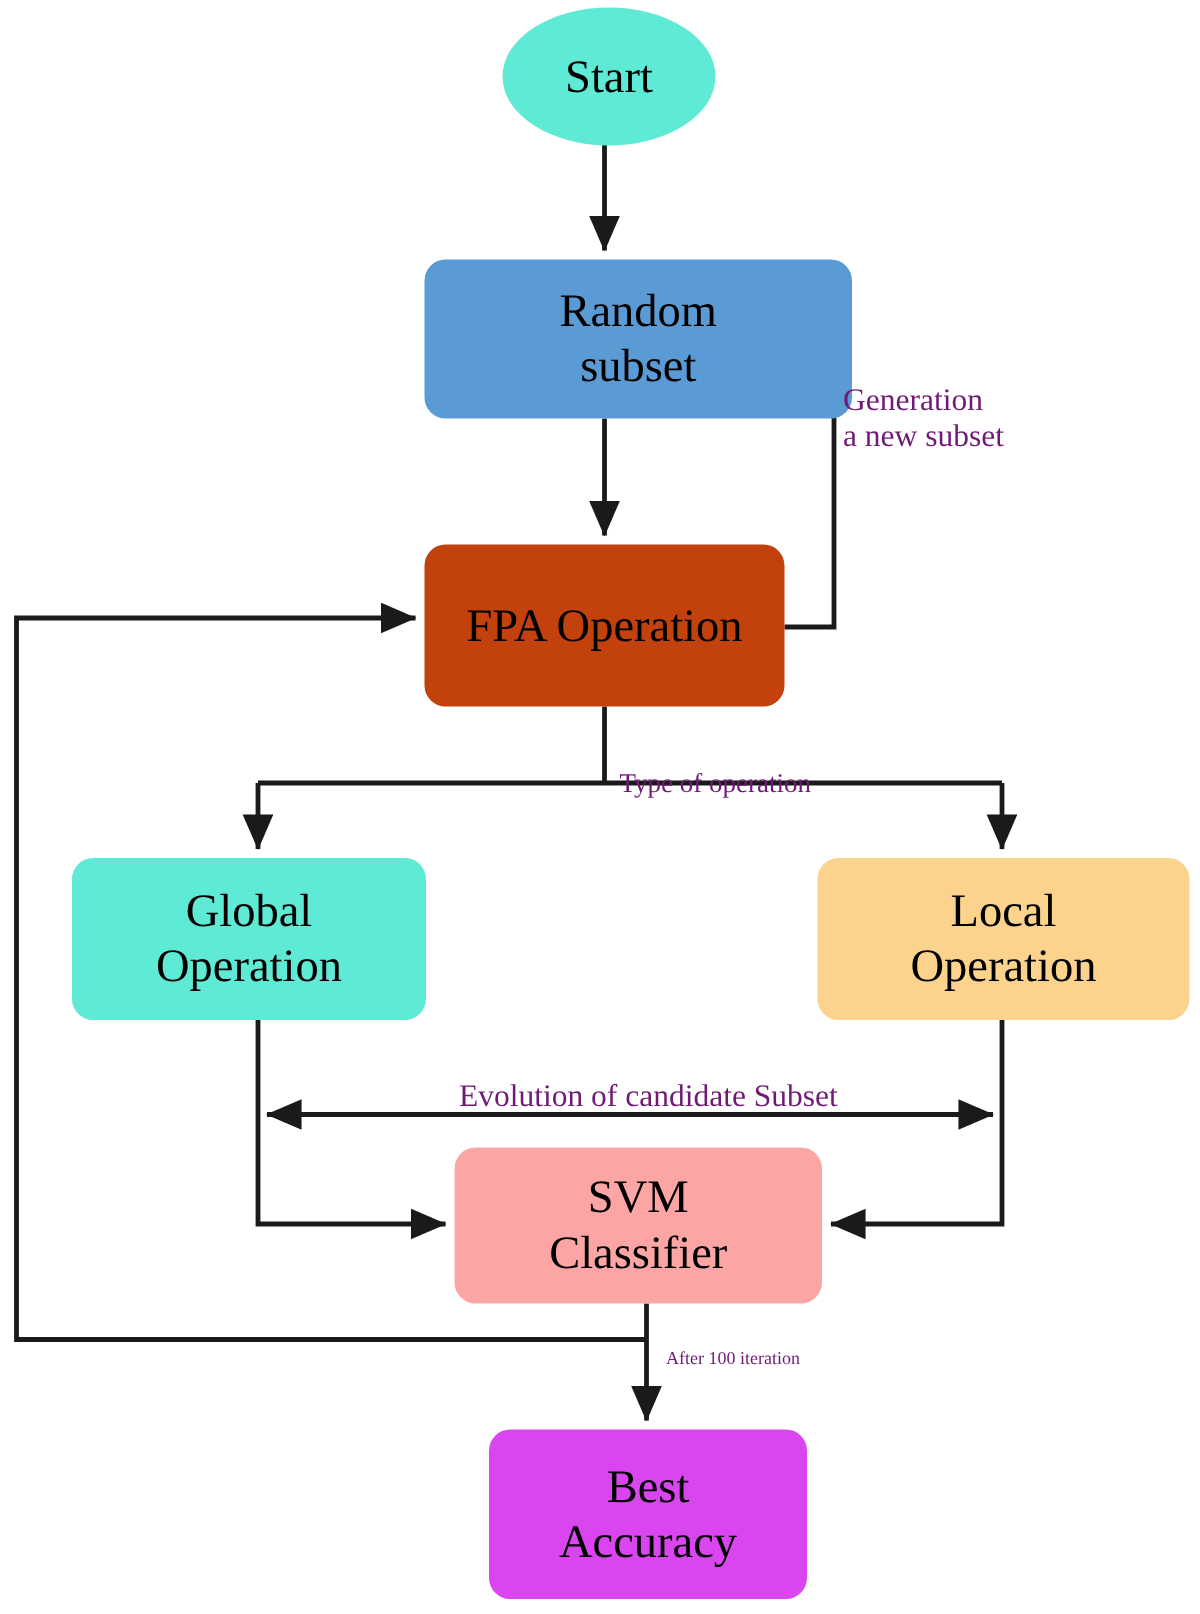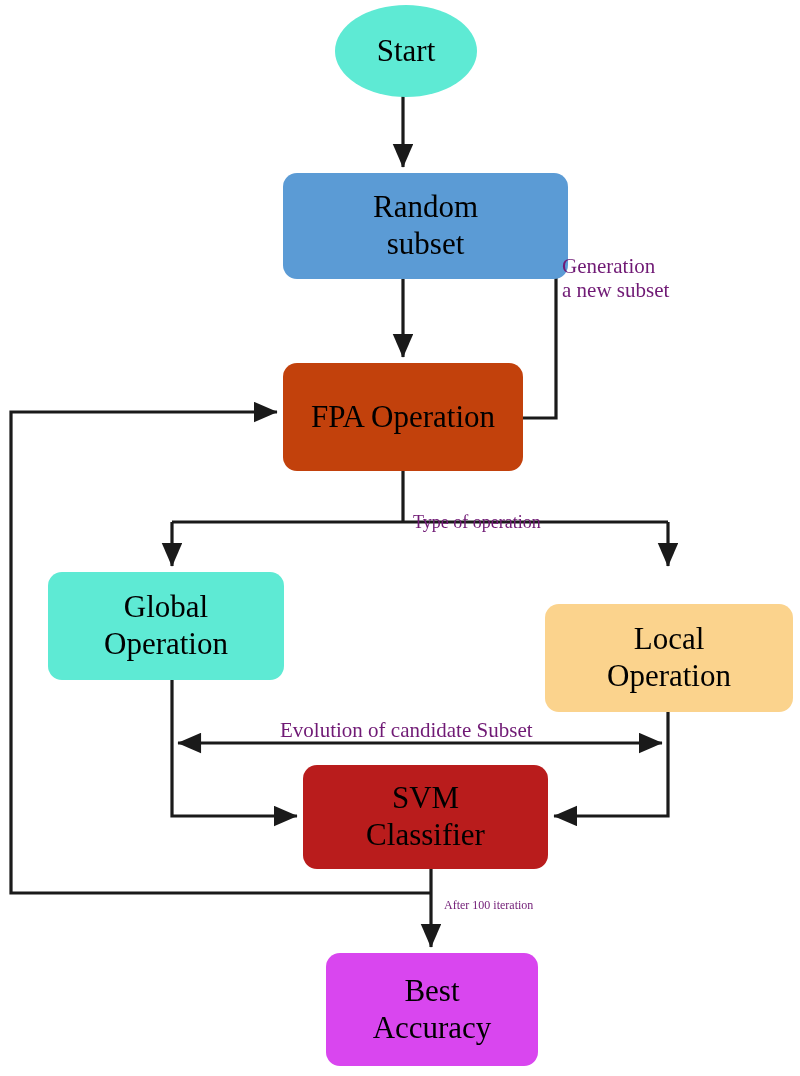--- a/index.html
+++ b/index.html
@@ -51,21 +51,21 @@
   .edge-label {
     position: absolute;
     color: #701a75;
     line-height: 1.15;
     white-space: pre-line;
     z-index: 3;
     text-align: left;
   }
   .lbl-generation { font-size: 21px; }
   .lbl-type       { font-size: 18px; }
-  .lbl-evolution  { font-size: 21px; }
+  .lbl-evolution  { font-size: 21px; margin-left: 26px; }
   .lbl-after      { font-size: 12px; }
 </style>
 </head>
 <body>
 
 <div id="flowchart-root">
 
   <svg id="edge-layer" viewBox="0 0 800 1076" width="800" height="1076" xmlns="http://www.w3.org/2000/svg">
     <defs>
       <marker id="arrow" markerWidth="9" markerHeight="9" refX="7.2" refY="3.2" orient="auto" markerUnits="strokeWidth">
@@ -116,26 +116,26 @@
 
   <div class="node node-rect" style="left:283px; top:363px; width:240px; height:108px; background:#c2410c;">
     <span>FPA Operation</span>
   </div>
 
   <div class="node node-rect two-line" style="left:48px; top:572px; width:236px; height:108px; background:#5eead4;">
     <span>Global
 Operation</span>
   </div>
 
-  <div class="node node-rect two-line" style="left:545px; top:604px; width:248px; height:108px; background:#FBD38D;">
+  <div class="node node-rect two-line" style="left:545px; top:572px; width:248px; height:108px; background:#FBD38D;">
     <span>Local
 Operation</span>
   </div>
 
-  <div class="node node-rect two-line" style="left:303px; top:765px; width:245px; height:104px; background:#b91c1c;align-items:center;">
+  <div class="node node-rect two-line" style="left:303px; top:765px; width:245px; height:104px; background:#fca5a5;align-items:center;">
     <span>SVM
 Classifier</span>
   </div>
 
   <div class="node node-rect two-line" style="left:326px; top:953px; width:212px; height:113px; background:#d946ef;">
     <span>Best
 Accuracy</span>
   </div>
 
   <div class="edge-label lbl-generation" style="left:562px; top:254px;">Generation

